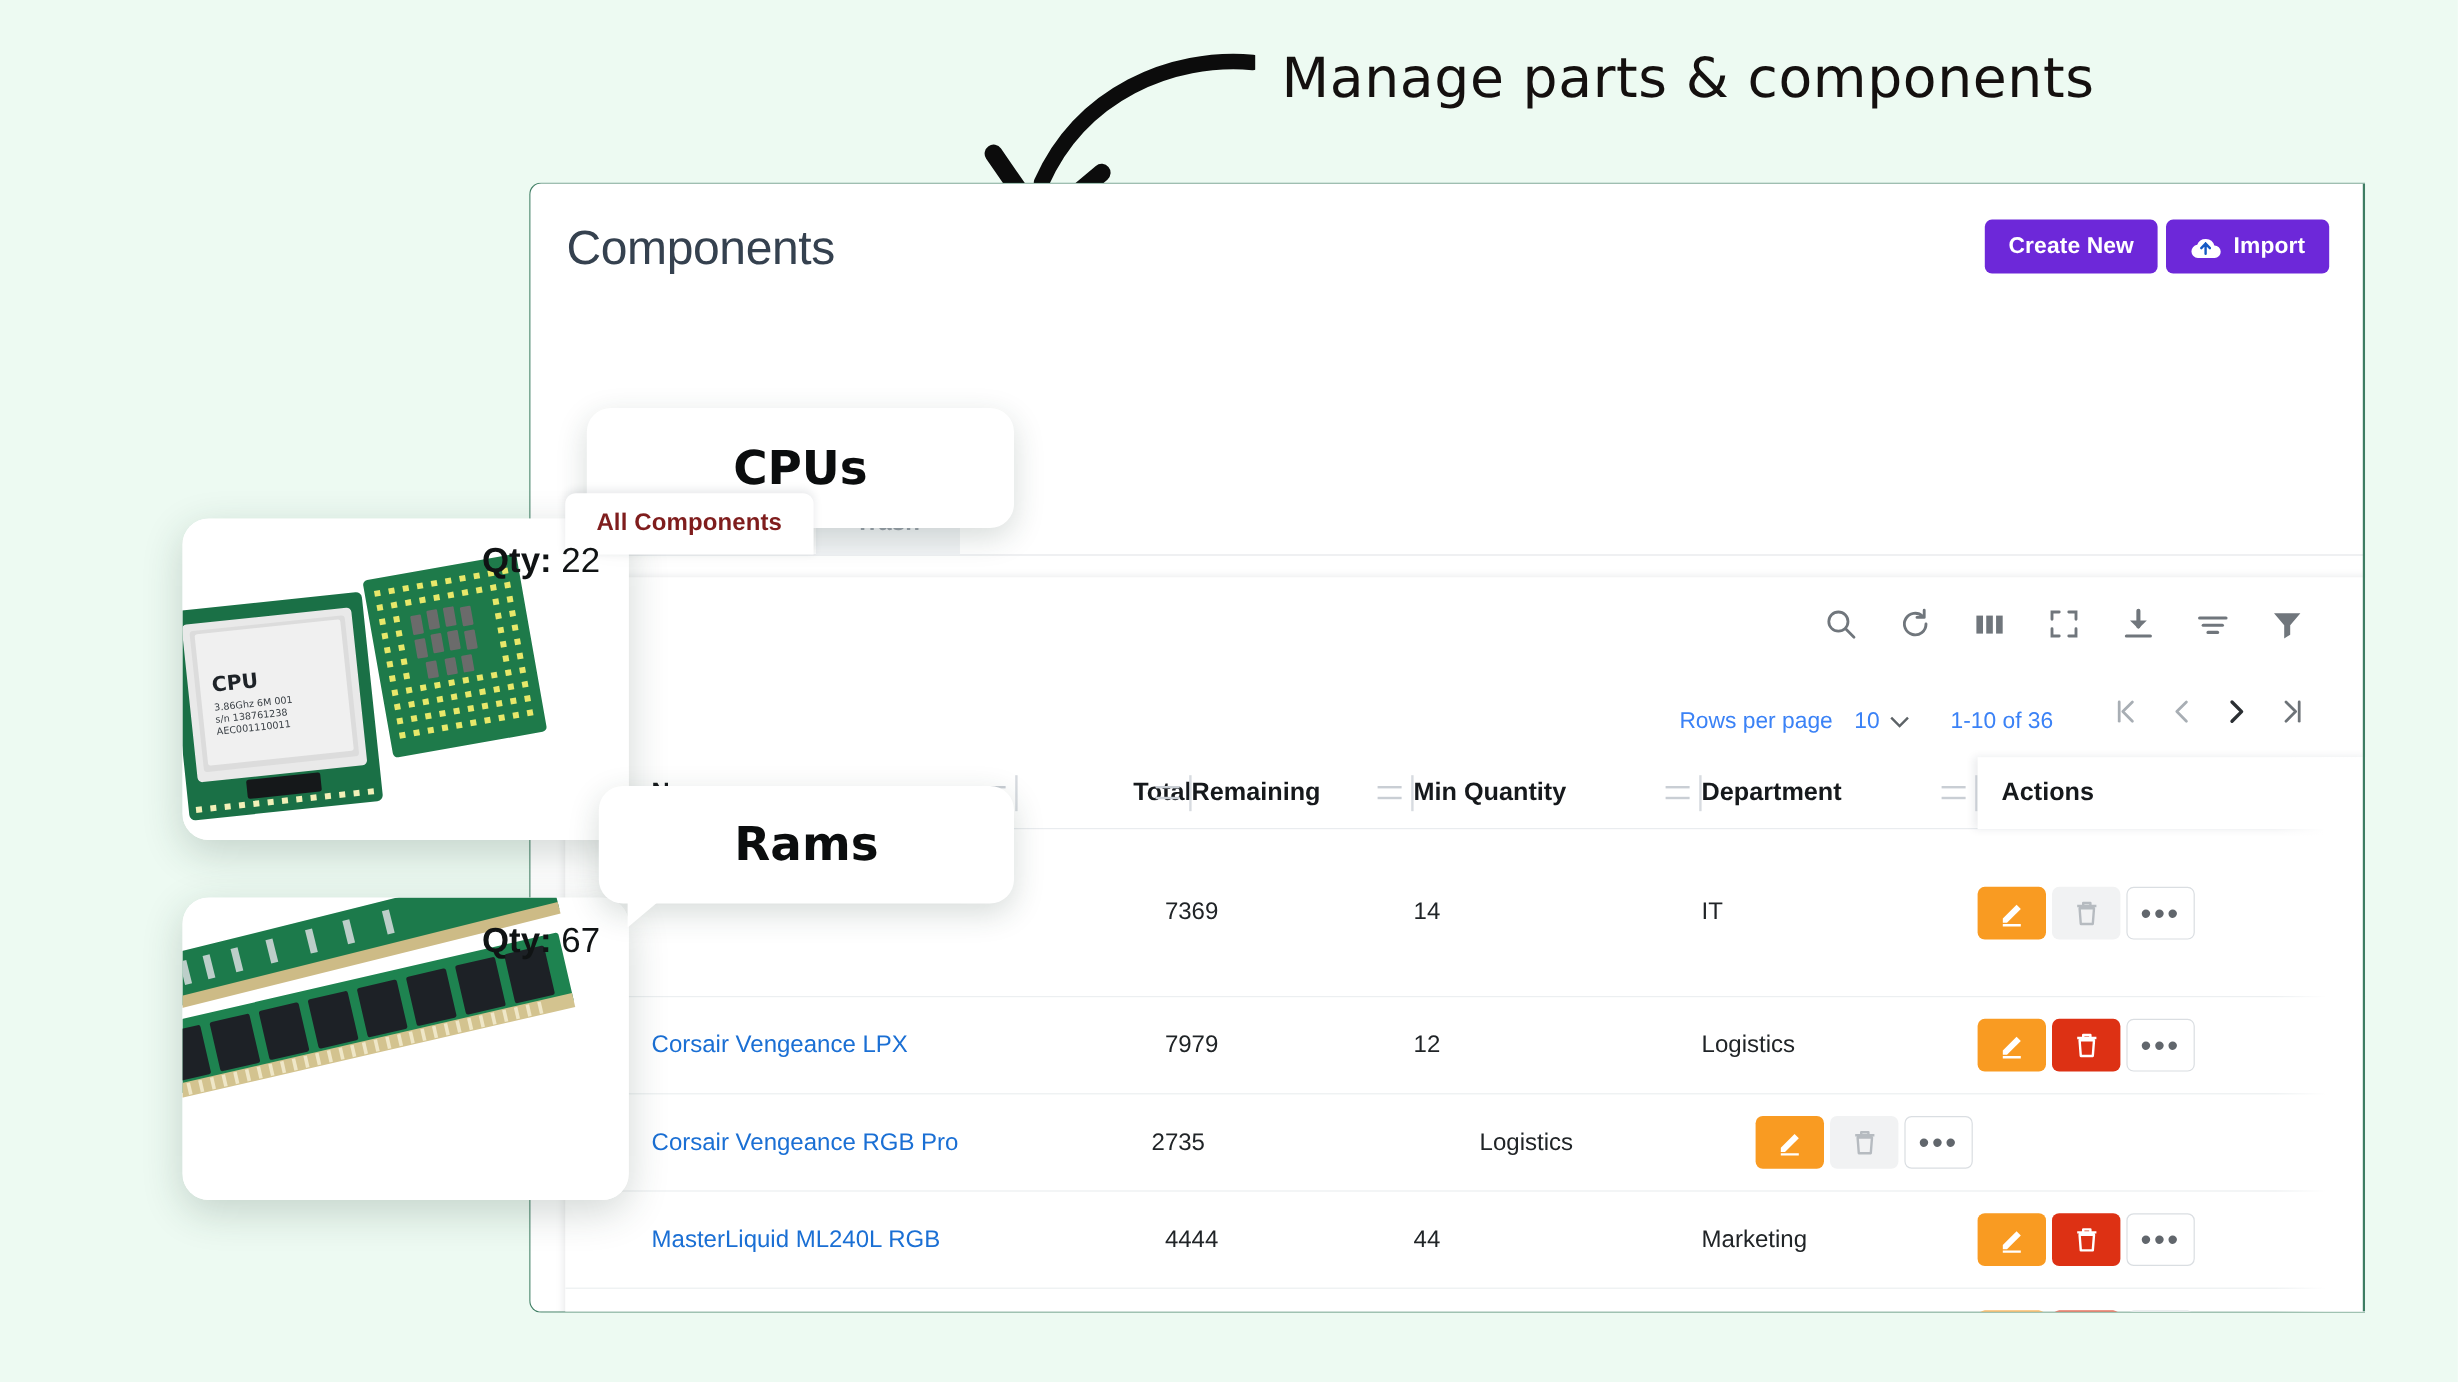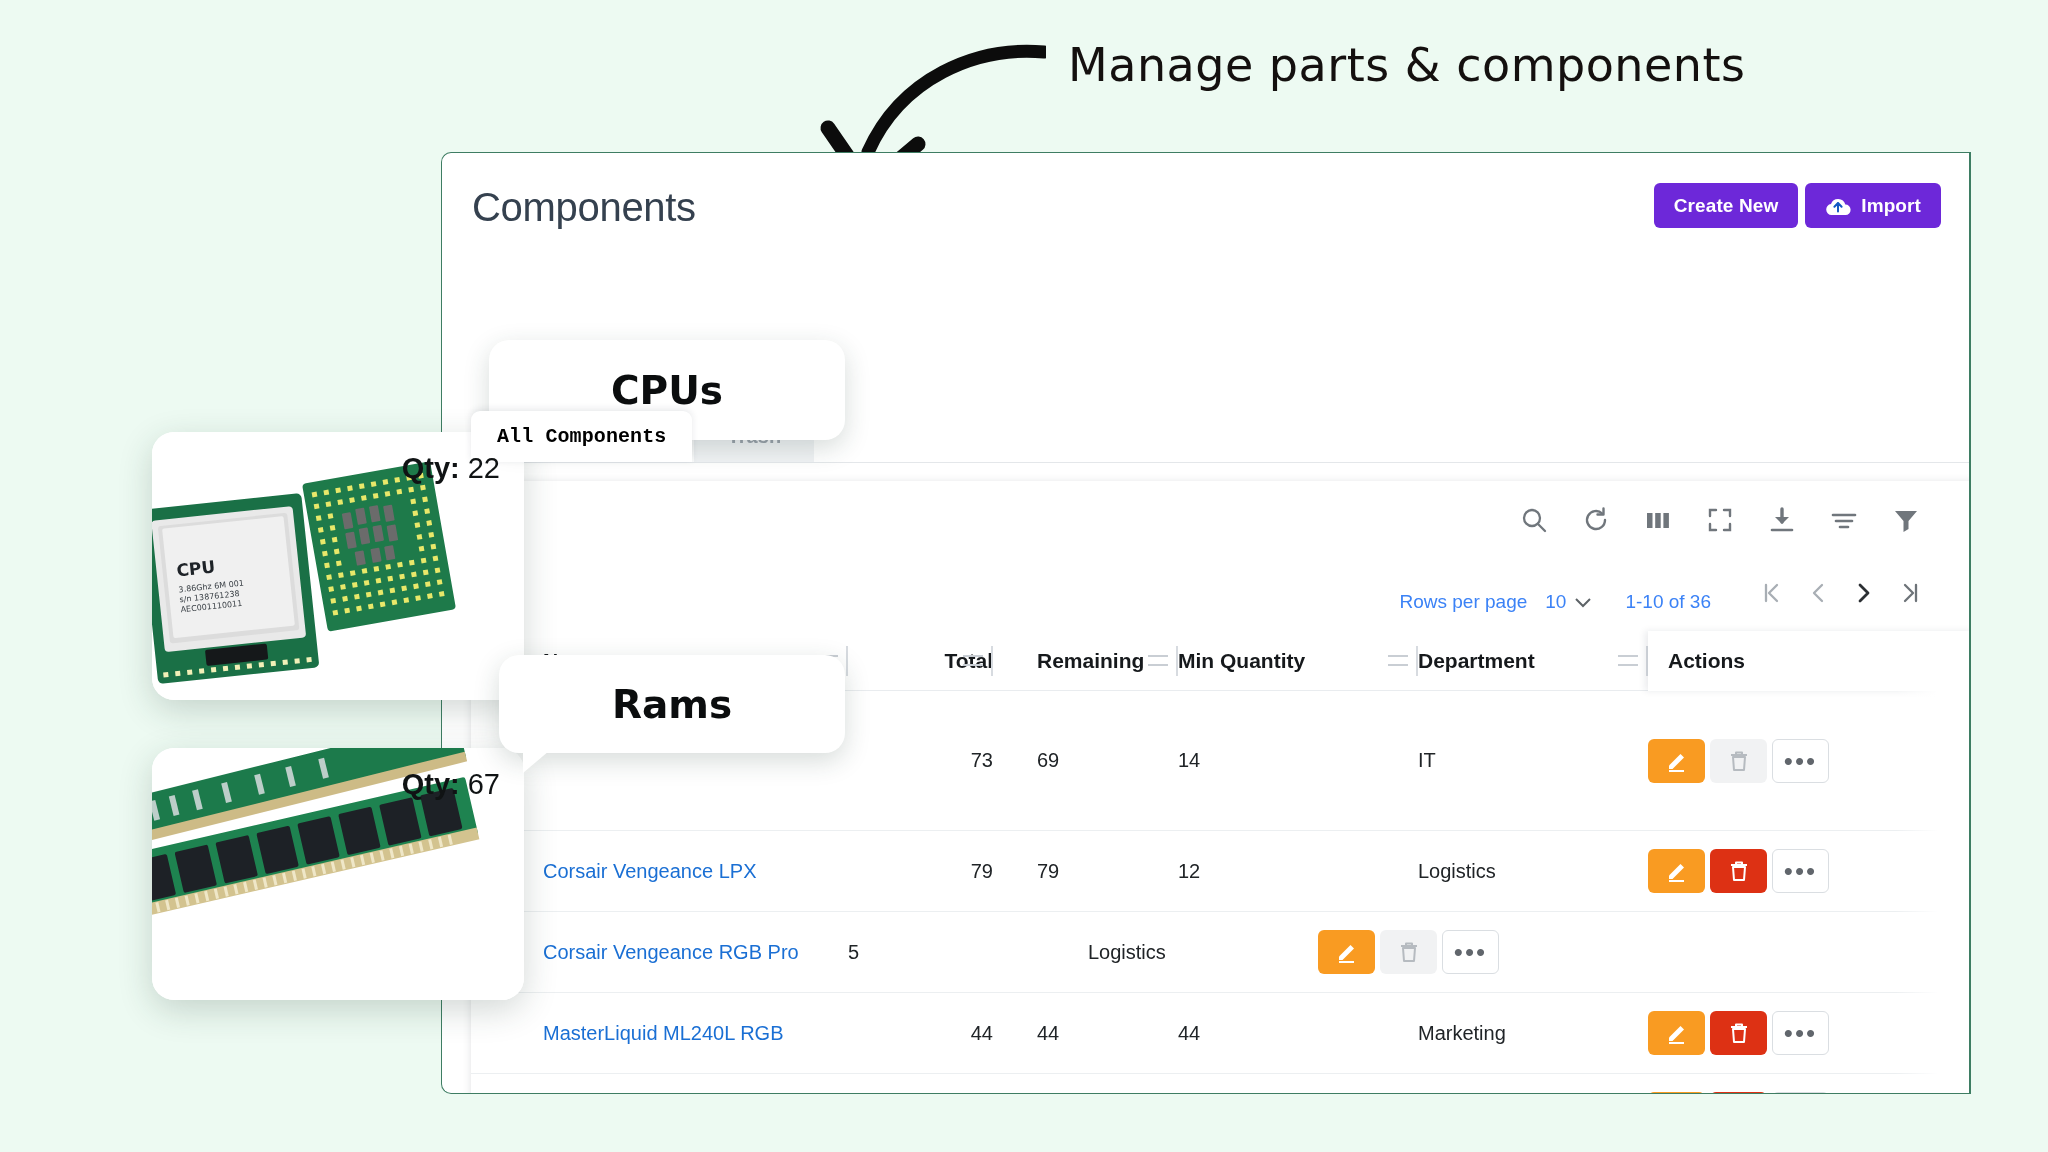--- a/index.html
+++ b/index.html
@@ -100,23 +100,23 @@
     padding: 0 26px;
     display: flex; align-items: center; justify-content: center;
     font-size: 20px;
     font-weight: bold;
     border-radius: 9px 9px 0 0;
     cursor: pointer;
     letter-spacing: 0.1px;
   }
   .tab.active {
     background: #ffffff;
-    color: #000000;
+    color: #7f1d1d;
     box-shadow: 0 -2px 7px rgba(30,40,60,0.10);
-    position: relative; z-index: 3; font-family: Liberation Mono, monospace;
+    position: relative; z-index: 3;
   }
   .tab.inactive {
     background: #f1f3f5;
     color: #9aa2ab;
     min-width: 120px;
     margin-left: 2px;
   }
 
   
   .data-card {
@@ -186,21 +186,21 @@
     border-bottom: 1.5px solid #e9ecef;
     font-size: 21px;
     font-weight: bold;
     color: #16191c;
   }
   .thead .cell,
   .trow .cell { position: relative; display: flex; align-items: center; height: 100%; }
   .col-chk   { width: 72px; justify-content: center; }
   .col-name  { width: 305px; }
   .col-total { width: 145px; justify-content: flex-end; }
-  .col-rem   { width: 185px; padding-left: 44px; }
+  .col-rem   { width: 185px; }
   .col-min   { width: 240px; }
   .col-dept  { width: 230px; }
   .col-act   { width: 325px; }
 
   .resizer {
     position: absolute; right: 0; top: 50%;
     transform: translateY(-50%);
     display: flex; align-items: center; gap: 8px;
   }
   .rz-eq {
@@ -533,20 +533,21 @@
               <button class="act-btn act-more">•••</button>
             </div>
           </div>
         </div>
 
         <div class="trow">
           <div class="cell col-chk"></div>
           <div class="cell col-name cell-name">
               <a>Corsair Vengeance RGB Pro</a>
             </div>
+          <div class="cell col-total">273</div>
           <div class="cell col-min">5</div>
           <div class="cell col-dept">Logistics</div>
           <div class="cell col-act">
             <div class="act-wrap">
               <button class="act-btn act-edit">
                   <svg width="24" height="24" viewBox="0 0 24 24">
                     <path d="M4 16.5L15.5 5l3.5 3.5L7.5 20H4z" fill="#ffffff"></path>
                     <path d="M4 22h15" stroke="#ffffff" stroke-width="2"></path>
                   </svg>
                 </button>

